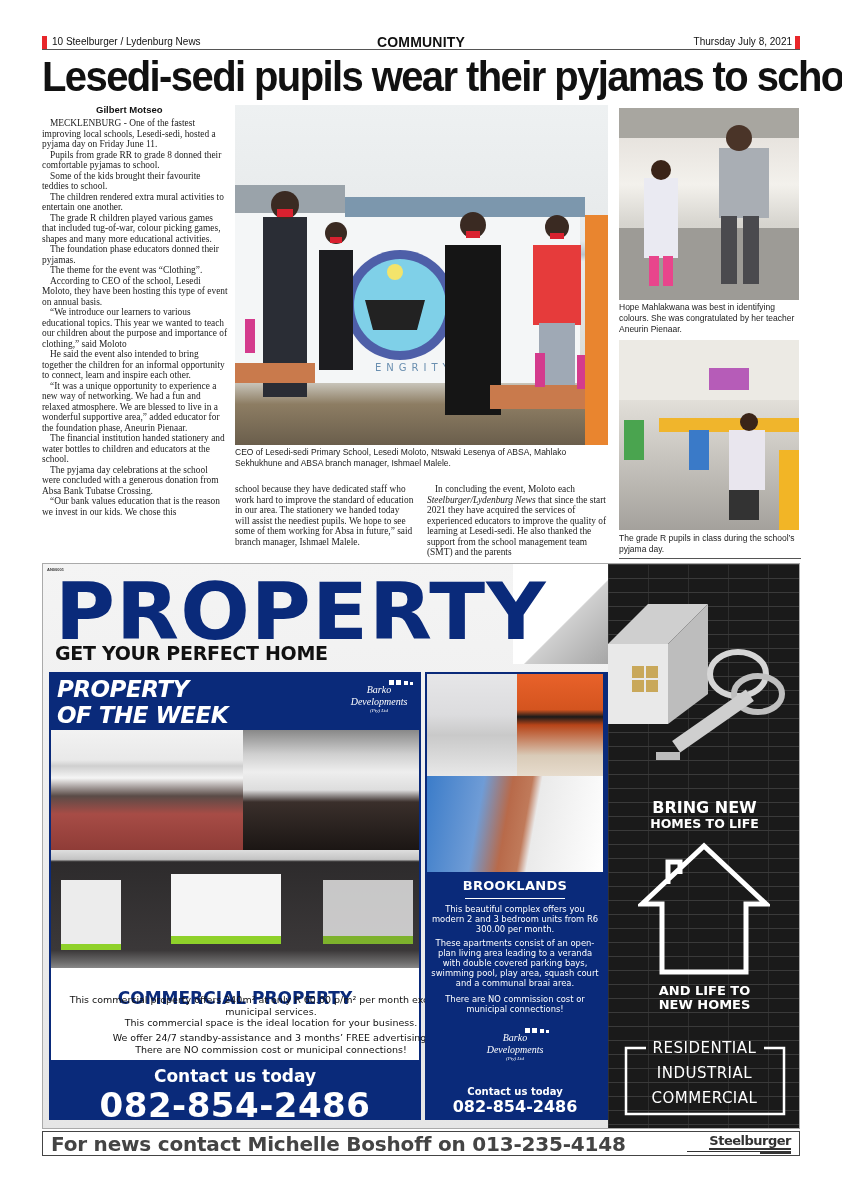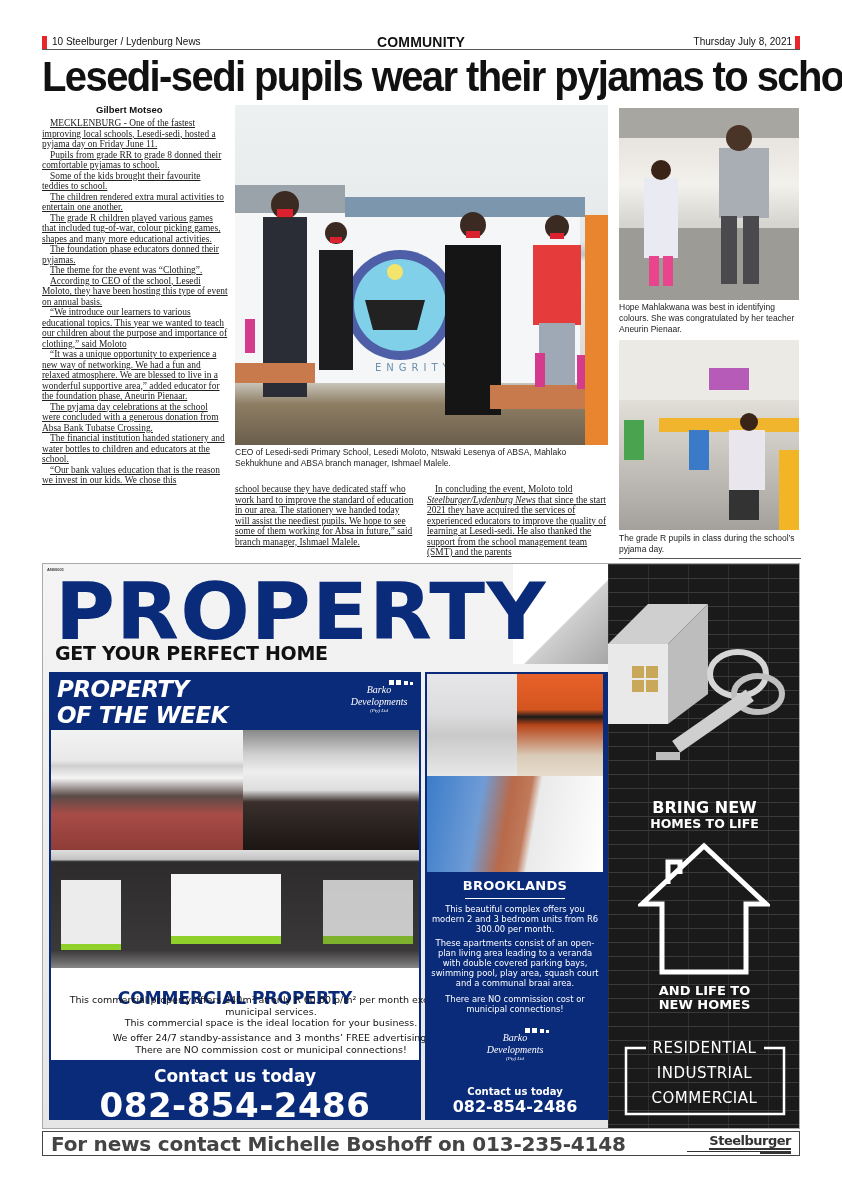--- a/index.html
+++ b/index.html
@@ -9,21 +9,21 @@
   
   .hdr-bar { left: 42px; top: 36px; width: 758px; height: 14px; border-bottom: 1px solid #555; }
   .hdr-red { width: 5px; height: 13px; background: #e8262a; top: 36px; }
   .hdr-left { left: 52px; top: 36px; font: 10px "Liberation Sans", sans-serif; }
   .hdr-center { left: 0; width: 842px; text-align: center; top: 34px; font: bold 14px "Liberation Sans", sans-serif; letter-spacing: 0.2px; }
   .hdr-right { right: 50px; top: 36px; font: 10px "Liberation Sans", sans-serif; }
   .headline { left: 42px; top: 54px; width: 760px; font: bold 40px "Liberation Sans", sans-serif; letter-spacing: -1.6px; transform: scaleY(1.05); white-space: nowrap; line-height: 44px; font-stretch: condensed; }
 
   
   .byline { left: 96px; top: 104px; font: bold 9.5px "Liberation Sans", sans-serif; }
-  .col { font-size: 9.4px; line-height: 10.5px; text-align: left; color: #222; text-decoration: underline; }
+  .col { font-size: 9.4px; line-height: 10.5px; text-align: left; color: #222; }
   .col p { text-indent: 8px; }
   .col1 { left: 42px; top: 118px; width: 186px; }
   .col2 { left: 235px; top: 484px; width: 180px; }
   .col3 { left: 427px; top: 484px; width: 180px; }
   .italic { font-style: italic; }
 
   
   .photo { overflow: hidden; }
   .main-photo { left: 235px; top: 105px; width: 373px; height: 340px; background: linear-gradient(#eef1f2 0%, #e6e9ea 40%, #b8c4cc 44%, #e8ebeb 46%, #d9d9d3 80%, #8d7d63 88%, #6a5e4c 100%); }
   .caption { font: 8.5px "Liberation Sans", sans-serif; line-height: 11px; color: #222; }
@@ -103,23 +103,24 @@
 <div class="abs col col1">
   <p>MECKLENBURG - One of the fastest improving local schools, Lesedi-sedi, hosted a pyjama day on Friday June 11.</p>
   <p>Pupils from grade RR to grade 8 donned their comfortable pyjamas to school.</p>
   <p>Some of the kids brought their favourite teddies to school.</p>
   <p>The children rendered extra mural activities to entertain one another.</p>
   <p>The grade R children played various games that included tug-of-war, colour picking games, shapes and many more educational activities.</p>
   <p>The foundation phase educators donned their pyjamas.</p>
   <p>The theme for the event was “Clothing”.</p>
   <p>According to CEO of the school, Lesedi Moloto, they have been hosting this type of event on annual basis.</p>
   <p>“We introduce our learners to various educational topics. This year we wanted to teach our children about the purpose and importance of clothing,” said Moloto</p>
+  <p>He said the event also intended to bring together the children for an informal opportunity to connect, learn and inspire each other.</p>
   <p>“It was a unique opportunity to experience a new way of networking. We had a fun and relaxed atmosphere. We are blessed to live in a wonderful supportive area,” added educator for the foundation phase, Aneurin Pienaar.</p>
+  <p>The financial institution handed stationery and water bottles to children and educators at the school.</p>
   <p>The pyjama day celebrations at the school were concluded with a generous donation from Absa Bank Tubatse Crossing.</p>
-  <p>The financial institution handed stationery and water bottles to children and educators at the school.</p>
   <p>“Our bank values education that is the reason we invest in our kids. We chose this</p>
 </div>
 
 <div class="abs photo main-photo">
   <svg width="373" height="340" viewBox="0 0 373 340">
     <rect x="0" y="80" width="110" height="30" fill="#9aa3aa"></rect>
     <rect x="0" y="108" width="345" height="170" fill="#f4f6f7"></rect>
     <rect x="110" y="92" width="240" height="20" fill="#7c97ad"></rect>
     <circle cx="165" cy="200" r="55" fill="#4e5fa8"></circle>
     <circle cx="165" cy="200" r="46" fill="#7fd0e8"></circle>
@@ -146,21 +147,21 @@
     <rect x="342" y="250" width="10" height="34" fill="#d43b8d"></rect>
     <rect x="350" y="110" width="23" height="230" fill="#e9852f"></rect>
   </svg>
 </div>
 <div class="abs caption cap-main">CEO of Lesedi-sedi Primary School, Lesedi Moloto, Ntswaki Lesenya of ABSA, Mahlako Sekhukhune and ABSA branch manager, Ishmael Malele.</div>
 
 <div class="abs col col2">
   <p style="text-indent:0">school because they have dedicated staff who work hard to improve the standard of education in our area. The stationery we handed today will assist the neediest pupils. We hope to see some of them working for Absa in future,” said branch manager, Ishmael Malele.</p>
 </div>
 <div class="abs col col3">
-  <p><span>In concluding the event, Moloto told</span> <span class="italic">Steelburger/Lydenburg News</span><span> that since the start 2021 they have acquired the services of experienced educators to improve the quality of learning at Lesedi-sedi. He also thanked the support from the school management team (SMT) and the parents</span></p>
+  <p><span>In concluding the event, Moloto each</span> <span class="italic">Steelburger/Lydenburg News</span><span> that since the start 2021 they have acquired the services of experienced educators to improve the quality of learning at Lesedi-sedi. He also thanked the support from the school management team (SMT) and the parents</span></p>
 </div>
 
 <div class="abs photo photo-r1">
   <svg width="180" height="192" viewBox="0 0 180 192">
     <rect x="0" y="0" width="180" height="30" fill="#a8a6a0"></rect>
     <rect x="0" y="120" width="180" height="72" fill="#9d9b96"></rect>
     <rect x="25" y="70" width="34" height="80" fill="#eaeaf2"></rect>
     <rect x="30" y="148" width="10" height="30" fill="#e8458c"></rect>
     <rect x="44" y="148" width="10" height="30" fill="#e8458c"></rect>
     <circle cx="42" cy="62" r="10" fill="#3a2418"></circle>

